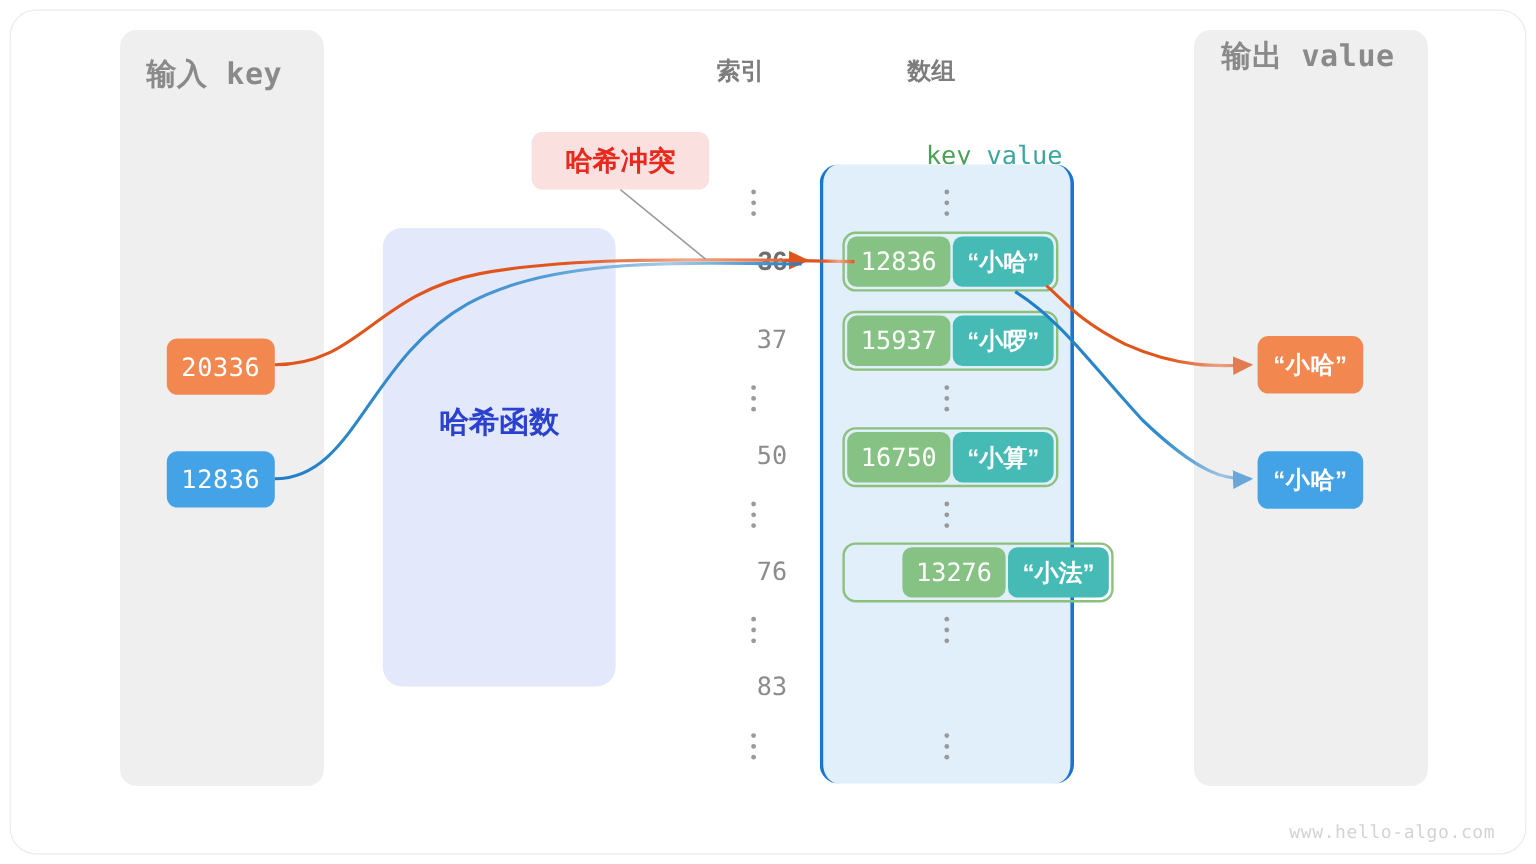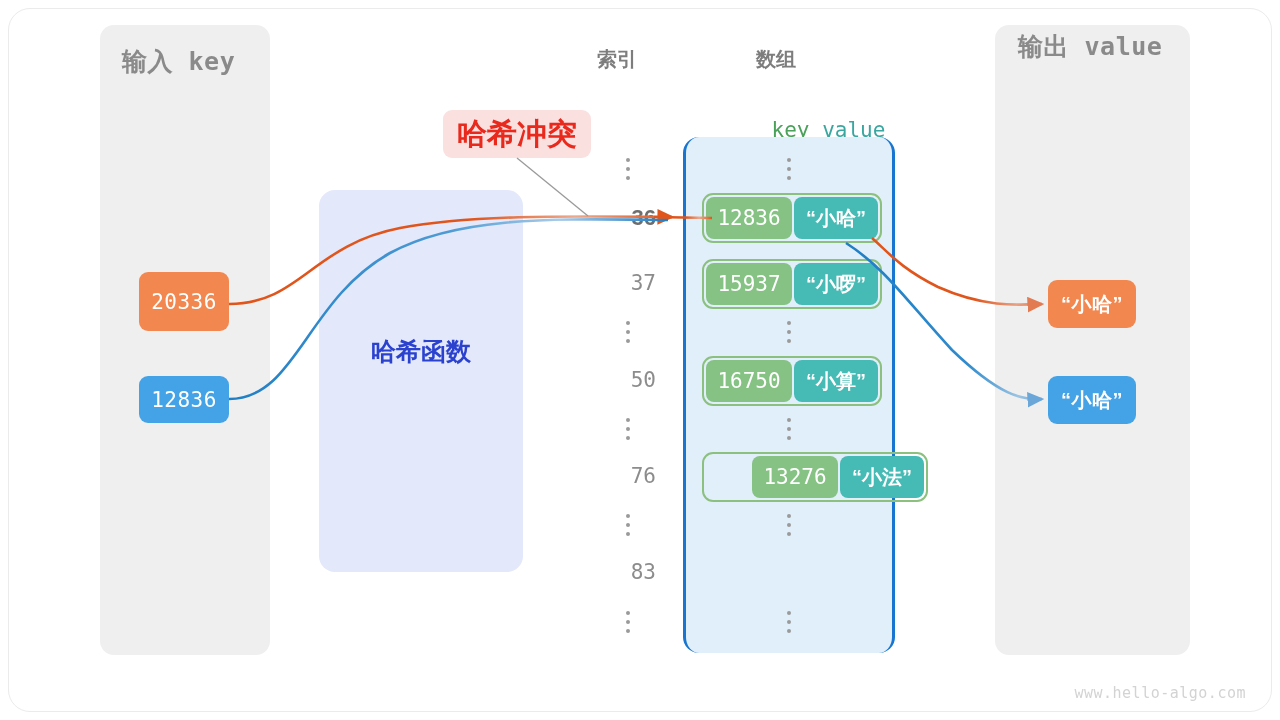--- a/index.html
+++ b/index.html
@@ -106,21 +106,21 @@
     letter-spacing: 1px;
   }
 
   
   .badge {
     position: absolute;
     background: #fbe0e0;
     border-radius: 9px;
     color: #e8291c;
     font-weight: bold;
-    font-size: 30px;
+    font-size: 23px;
     display: flex;
     align-items: center;
     justify-content: center;
   }
 
   
   .array-box {
     position: absolute;
     background: #e1effa;
     border-left: 3px solid #1876d1;
@@ -219,28 +219,28 @@
 </style>
 </head>
 <body>
 
 <div id="stage">
   <div class="page-card"></div>
 
   <div class="panel" style="left:100px; top:25px; width:170px; height:630px;"></div>
   <div class="panel-title mono-mix" style="left:122px; top:45px;">输入 key</div>
 
-  <div class="pill orange" style="left:139px; top:272px; width:90px; height:59px;">
+  <div class="pill orange" style="left:139px; top:282px; width:90px; height:47px;">
     <span>20336</span>
   </div>
   <div class="pill blue" style="left:139px; top:376px; width:90px; height:47px;">
     <span>12836</span>
   </div>
 
-  <div class="hashbox" style="left:319px; top:190px; width:194px; height:382px;padding-left:10px;">
+  <div class="hashbox" style="left:319px; top:190px; width:194px; height:382px;">
     <div class="t1" style="top:145px;">哈希函数</div>
   </div>
 
   <div class="badge" style="left:443px; top:110px; width:148px; height:48px;">
     <span>哈希冲突</span>
   </div>
 
   <div class="col-head" style="left:597px; top:46px;">索引</div>
   <div class="col-head" style="left:756px; top:46px;">数组</div>
   <div class="kv-head" style="left:721px; top:94px;">

